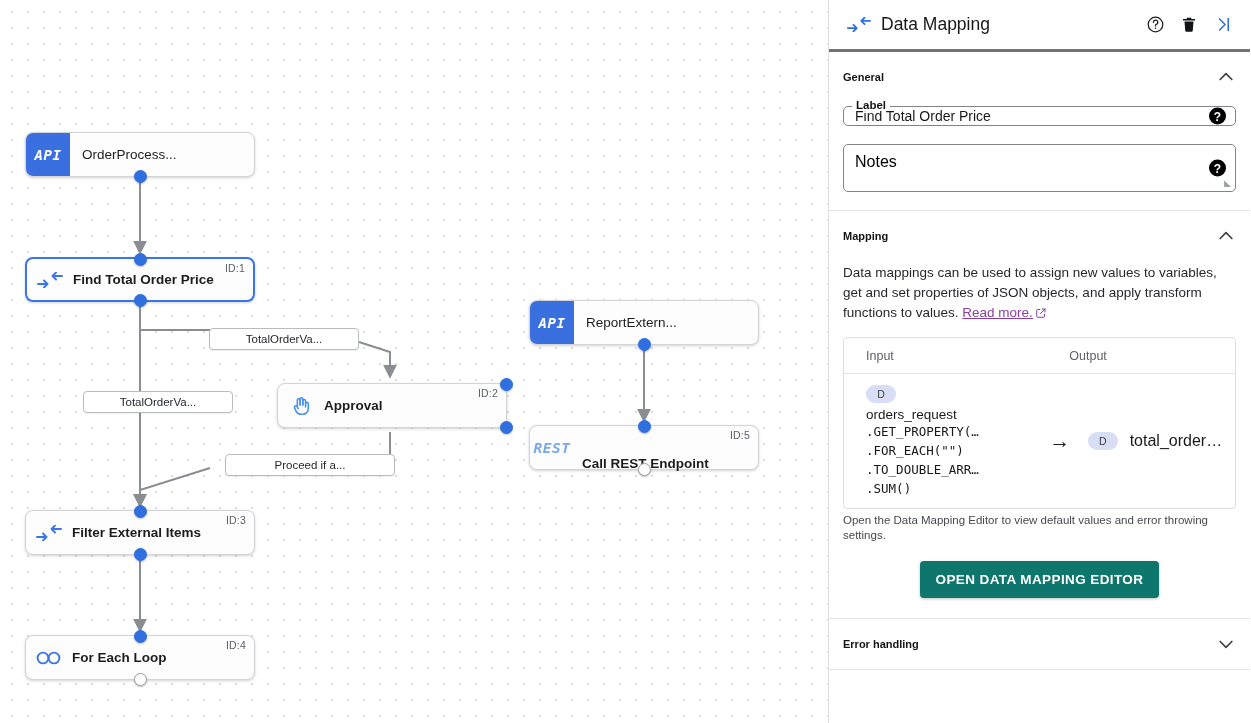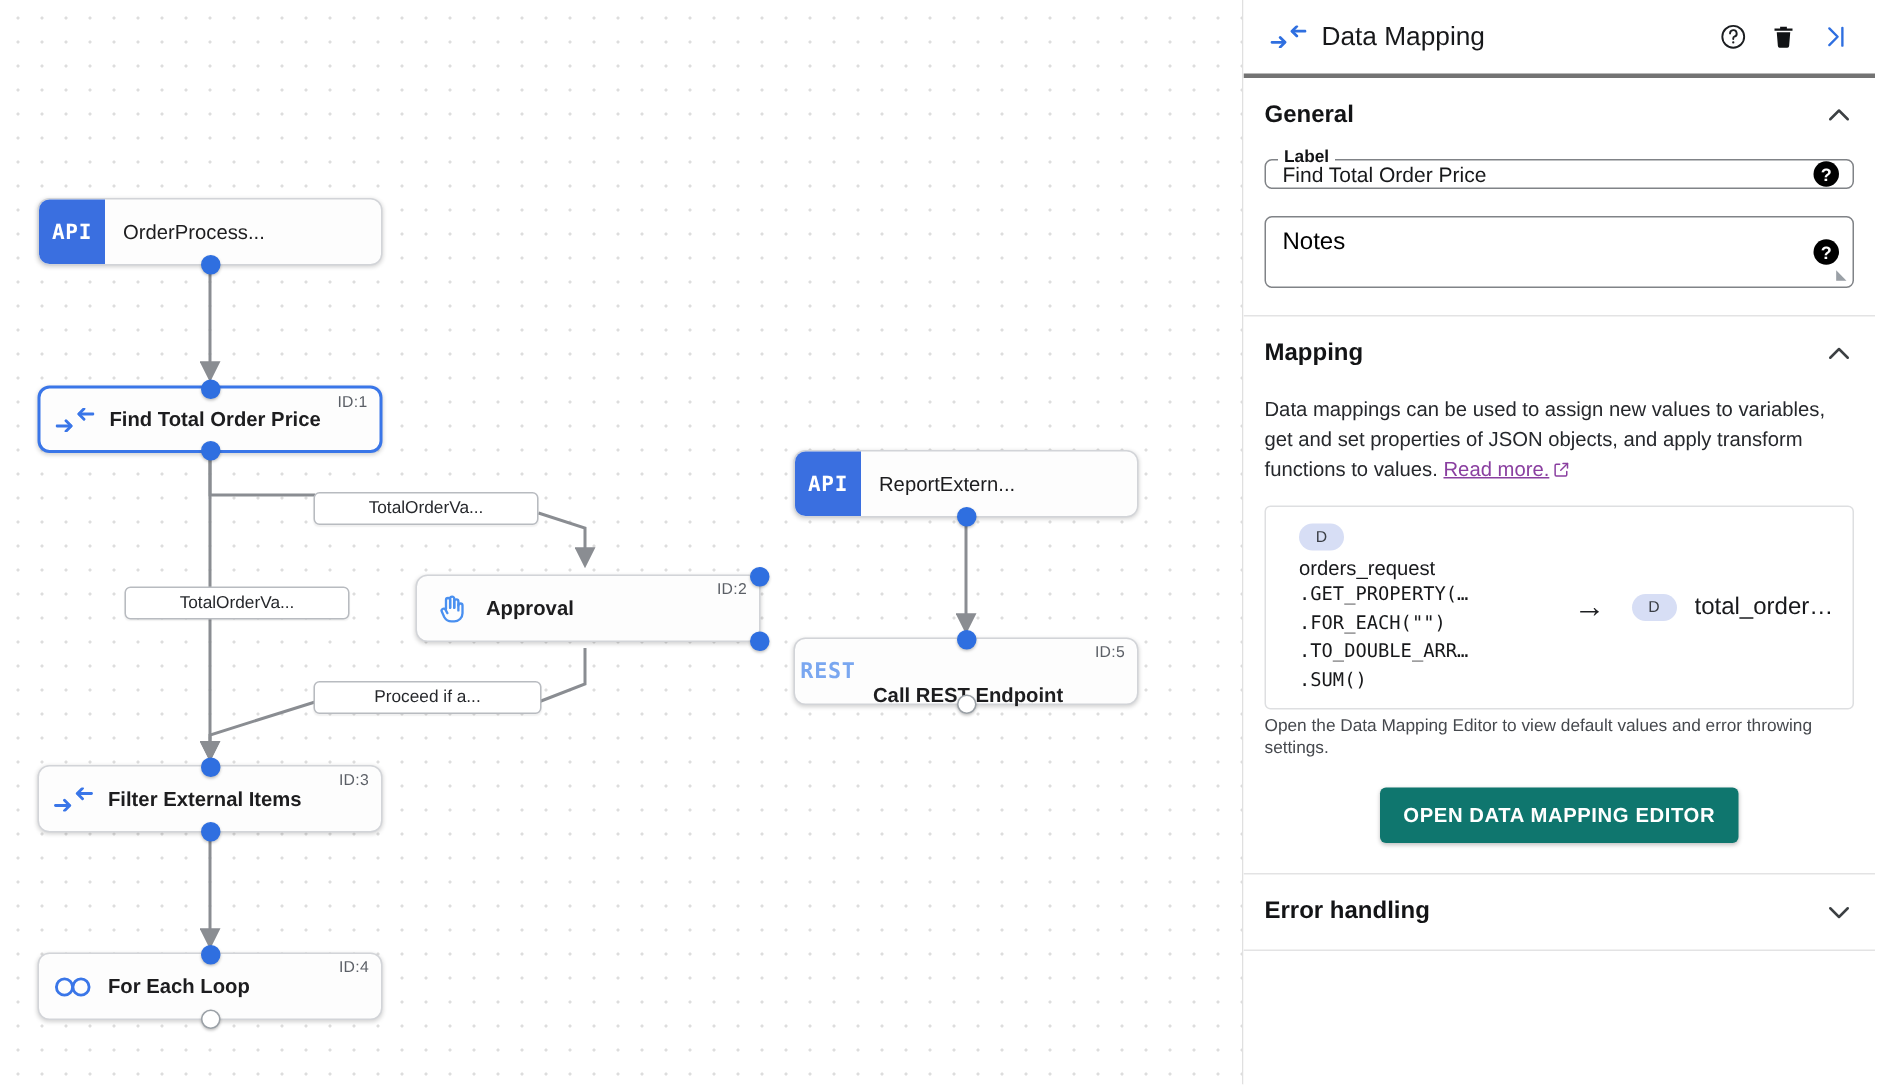--- a/index.html
+++ b/index.html
@@ -38,21 +38,21 @@
     overflow: visible;
   }
   .node.selected {
     border: 2px solid #3a76e8;
     background: #fdfdfd;
   }
   .node .badge-api, .node .badge-rest {
     width: 44px; align-self: stretch;
     display: flex; align-items: center; justify-content: center;
     font-family: "DejaVu Sans Mono", monospace;
-    font-weight: 700; font-size: 14px; letter-spacing: .5px;
+    font-weight: 700; font-size: 14px; letter-spacing: .5px; font-style: italic;
   }
   .node .badge-api {
     background: #3a6fe0; color: #ffffff;
     border-radius: 7px 0 0 7px;
   }
   .node .badge-rest {
     background: transparent; color: #7aa7f0;
     font-size: 14.5px;
   }
   .node .nicon {
@@ -108,21 +108,21 @@
     font-size: 17.5px; color: #17181a; font-weight: 400;
     margin-left: 4px; flex: 1;
   }
   .hicon { width: 26px; height: 26px; display: flex; align-items: center; justify-content: center; margin-left: 8px; cursor: pointer; }
 
   .section { border-bottom: 1px solid #e3e3e4; padding: 0 14px; }
   .section-head {
     height: 50px; display: flex; align-items: center; justify-content: space-between;
     cursor: pointer;
   }
-  .section-title { font-size: 16px; font-weight: 700; color: #131416; }
+  .section-title { font-size: 11px; font-weight: 700; color: #131416; }
   .chev { color: #3c4043; display: flex; }
 
   .field-outline {
     position: relative; border: 1px solid #808387; border-radius: 5px;
     height: 20px; display: flex; align-items: center; padding: 0 36px 0 11px;
     margin-top: 4px;
   }
   .field-outline .legend {
     position: absolute; top: -8px; left: 8px; background: #ffffff;
     padding: 0 4px; font-size: 11.5px; font-weight: 700; color: #121316;
@@ -286,21 +286,21 @@
     <div class="node" style="left:529px; top:425px; width:230px; height:45px;">
       <div class="badge-rest">REST</div>
       <div class="ntitle" style="margin-left:8px;margin-top:32px;">Call REST Endpoint</div>
       <div class="nid">ID:5</div>
       <div class="port top"></div>
       <div class="port bot hollow"></div>
     </div>
 
     <div class="edge-label" style="left:209px; top:328px; width:150px;">TotalOrderVa...</div>
     <div class="edge-label" style="left:83px; top:391px; width:150px;">TotalOrderVa...</div>
-    <div class="edge-label" style="left:209px; top:454px; width:152px;">Proceed if a...</div>
+    <div class="edge-label" style="left:225px; top:454px; width:170px;">Proceed if a...</div>
   </div>
 
   <div id="panel">
 
     <div class="panel-header">
       <div class="ph-icon">
         <svg width="24" height="15" viewBox="0 0 26 16" fill="none" stroke="#2f6fe0" stroke-width="2" stroke-linecap="round" stroke-linejoin="round">
           <path d="M1 12 L10 12"></path>
             <path d="M7 8.5 L10.5 12 L7 15.5"></path>
           <path d="M25 4 L16 4"></path>
@@ -363,20 +363,24 @@
         </div>
       </div>
 
       <p class="desc"><span>Data mappings can be used to assign new values to variables, get and set properties of JSON objects, and apply transform functions to values. </span><a href="#">Read more.</a><span class="ext-icon"><svg width="12" height="12" viewBox="0 0 24 24" fill="none" stroke="#8a3fa0" stroke-width="2" stroke-linecap="round" stroke-linejoin="round">
               <path d="M14 4h6v6"></path>
               <path d="M20 4 L11 13"></path>
               <path d="M19 14.5V19a1.5 1.5 0 0 1-1.5 1.5H5A1.5 1.5 0 0 1 3.5 19V6.5A1.5 1.5 0 0 1 5 5h4.5"></path>
             </svg></span></p>
 
       <div class="map-table">
+        <div class="map-thead">
+          <div class="map-th in">Input</div>
+          <div class="map-th out">Output</div>
+        </div>
         <div class="map-row">
           <div class="map-cell-in">
             <span class="dchip">D</span>
             <div class="var-name">orders_request</div>
             <div class="fn-line">.GET_PROPERTY(…</div>
             <div class="fn-line">.FOR_EACH("")</div>
             <div class="fn-line">.TO_DOUBLE_ARR…</div>
             <div class="fn-line">.SUM()</div>
           </div>
           <div class="map-cell-arrow">→</div>

